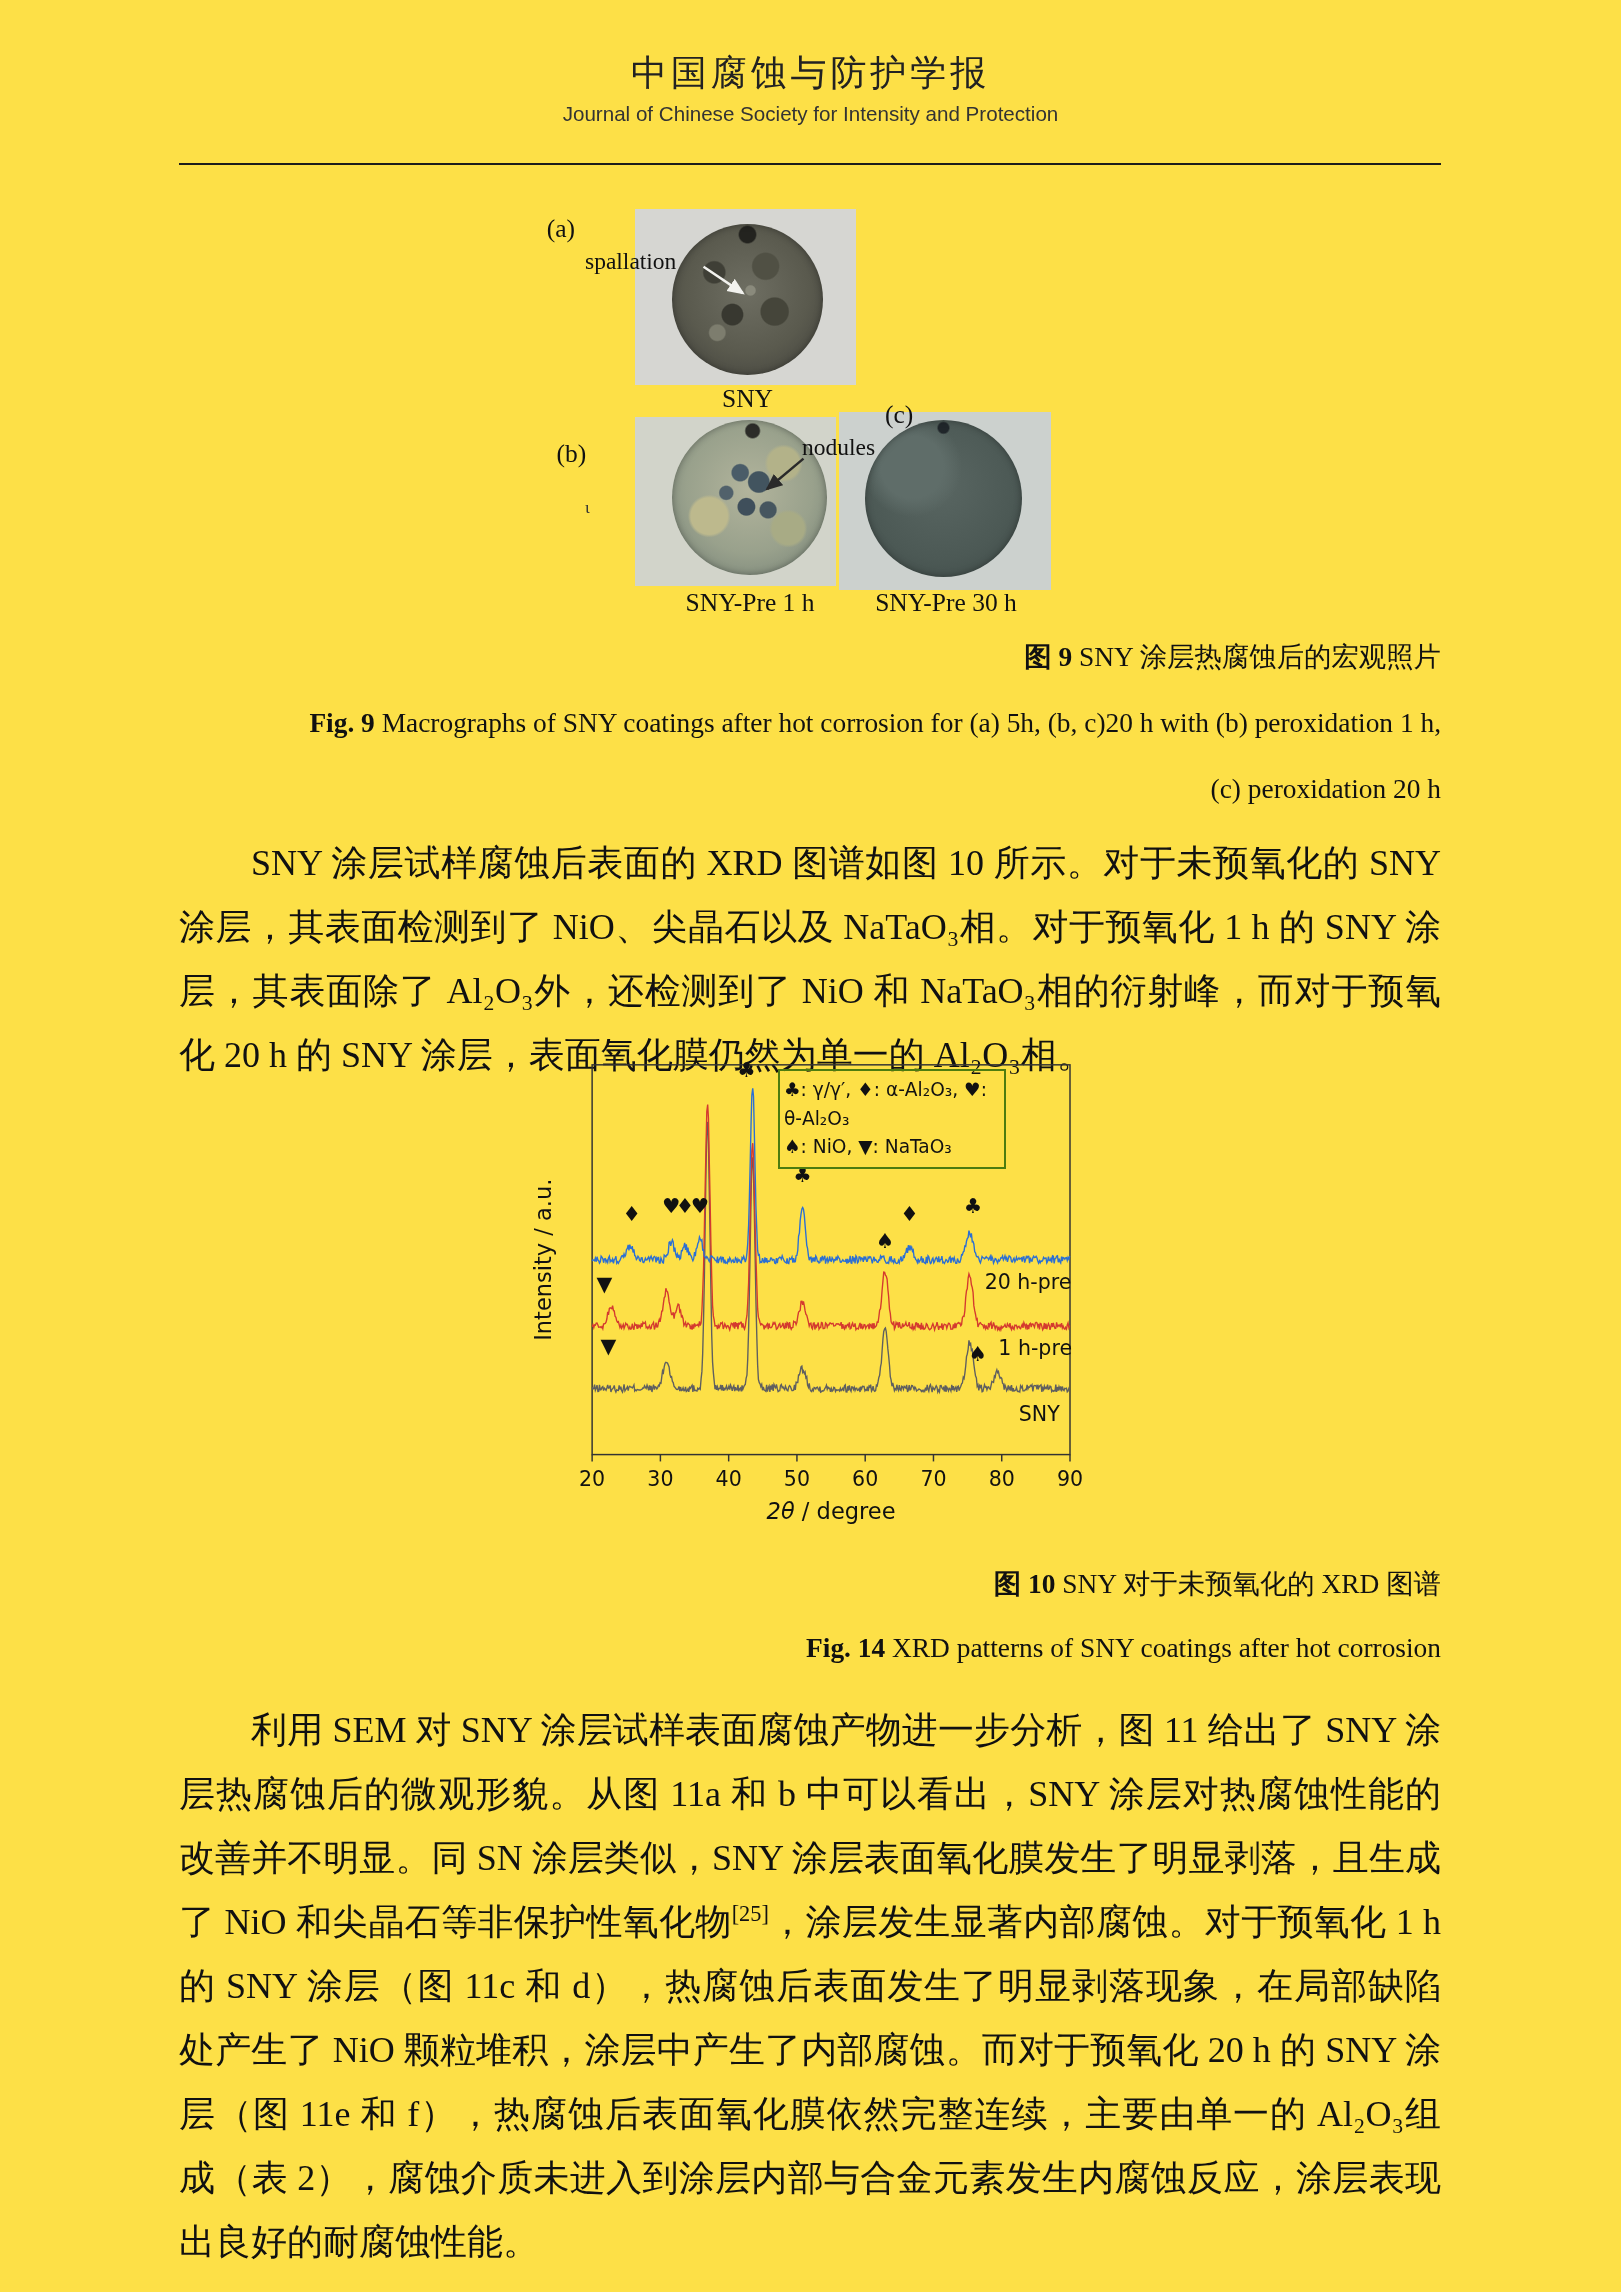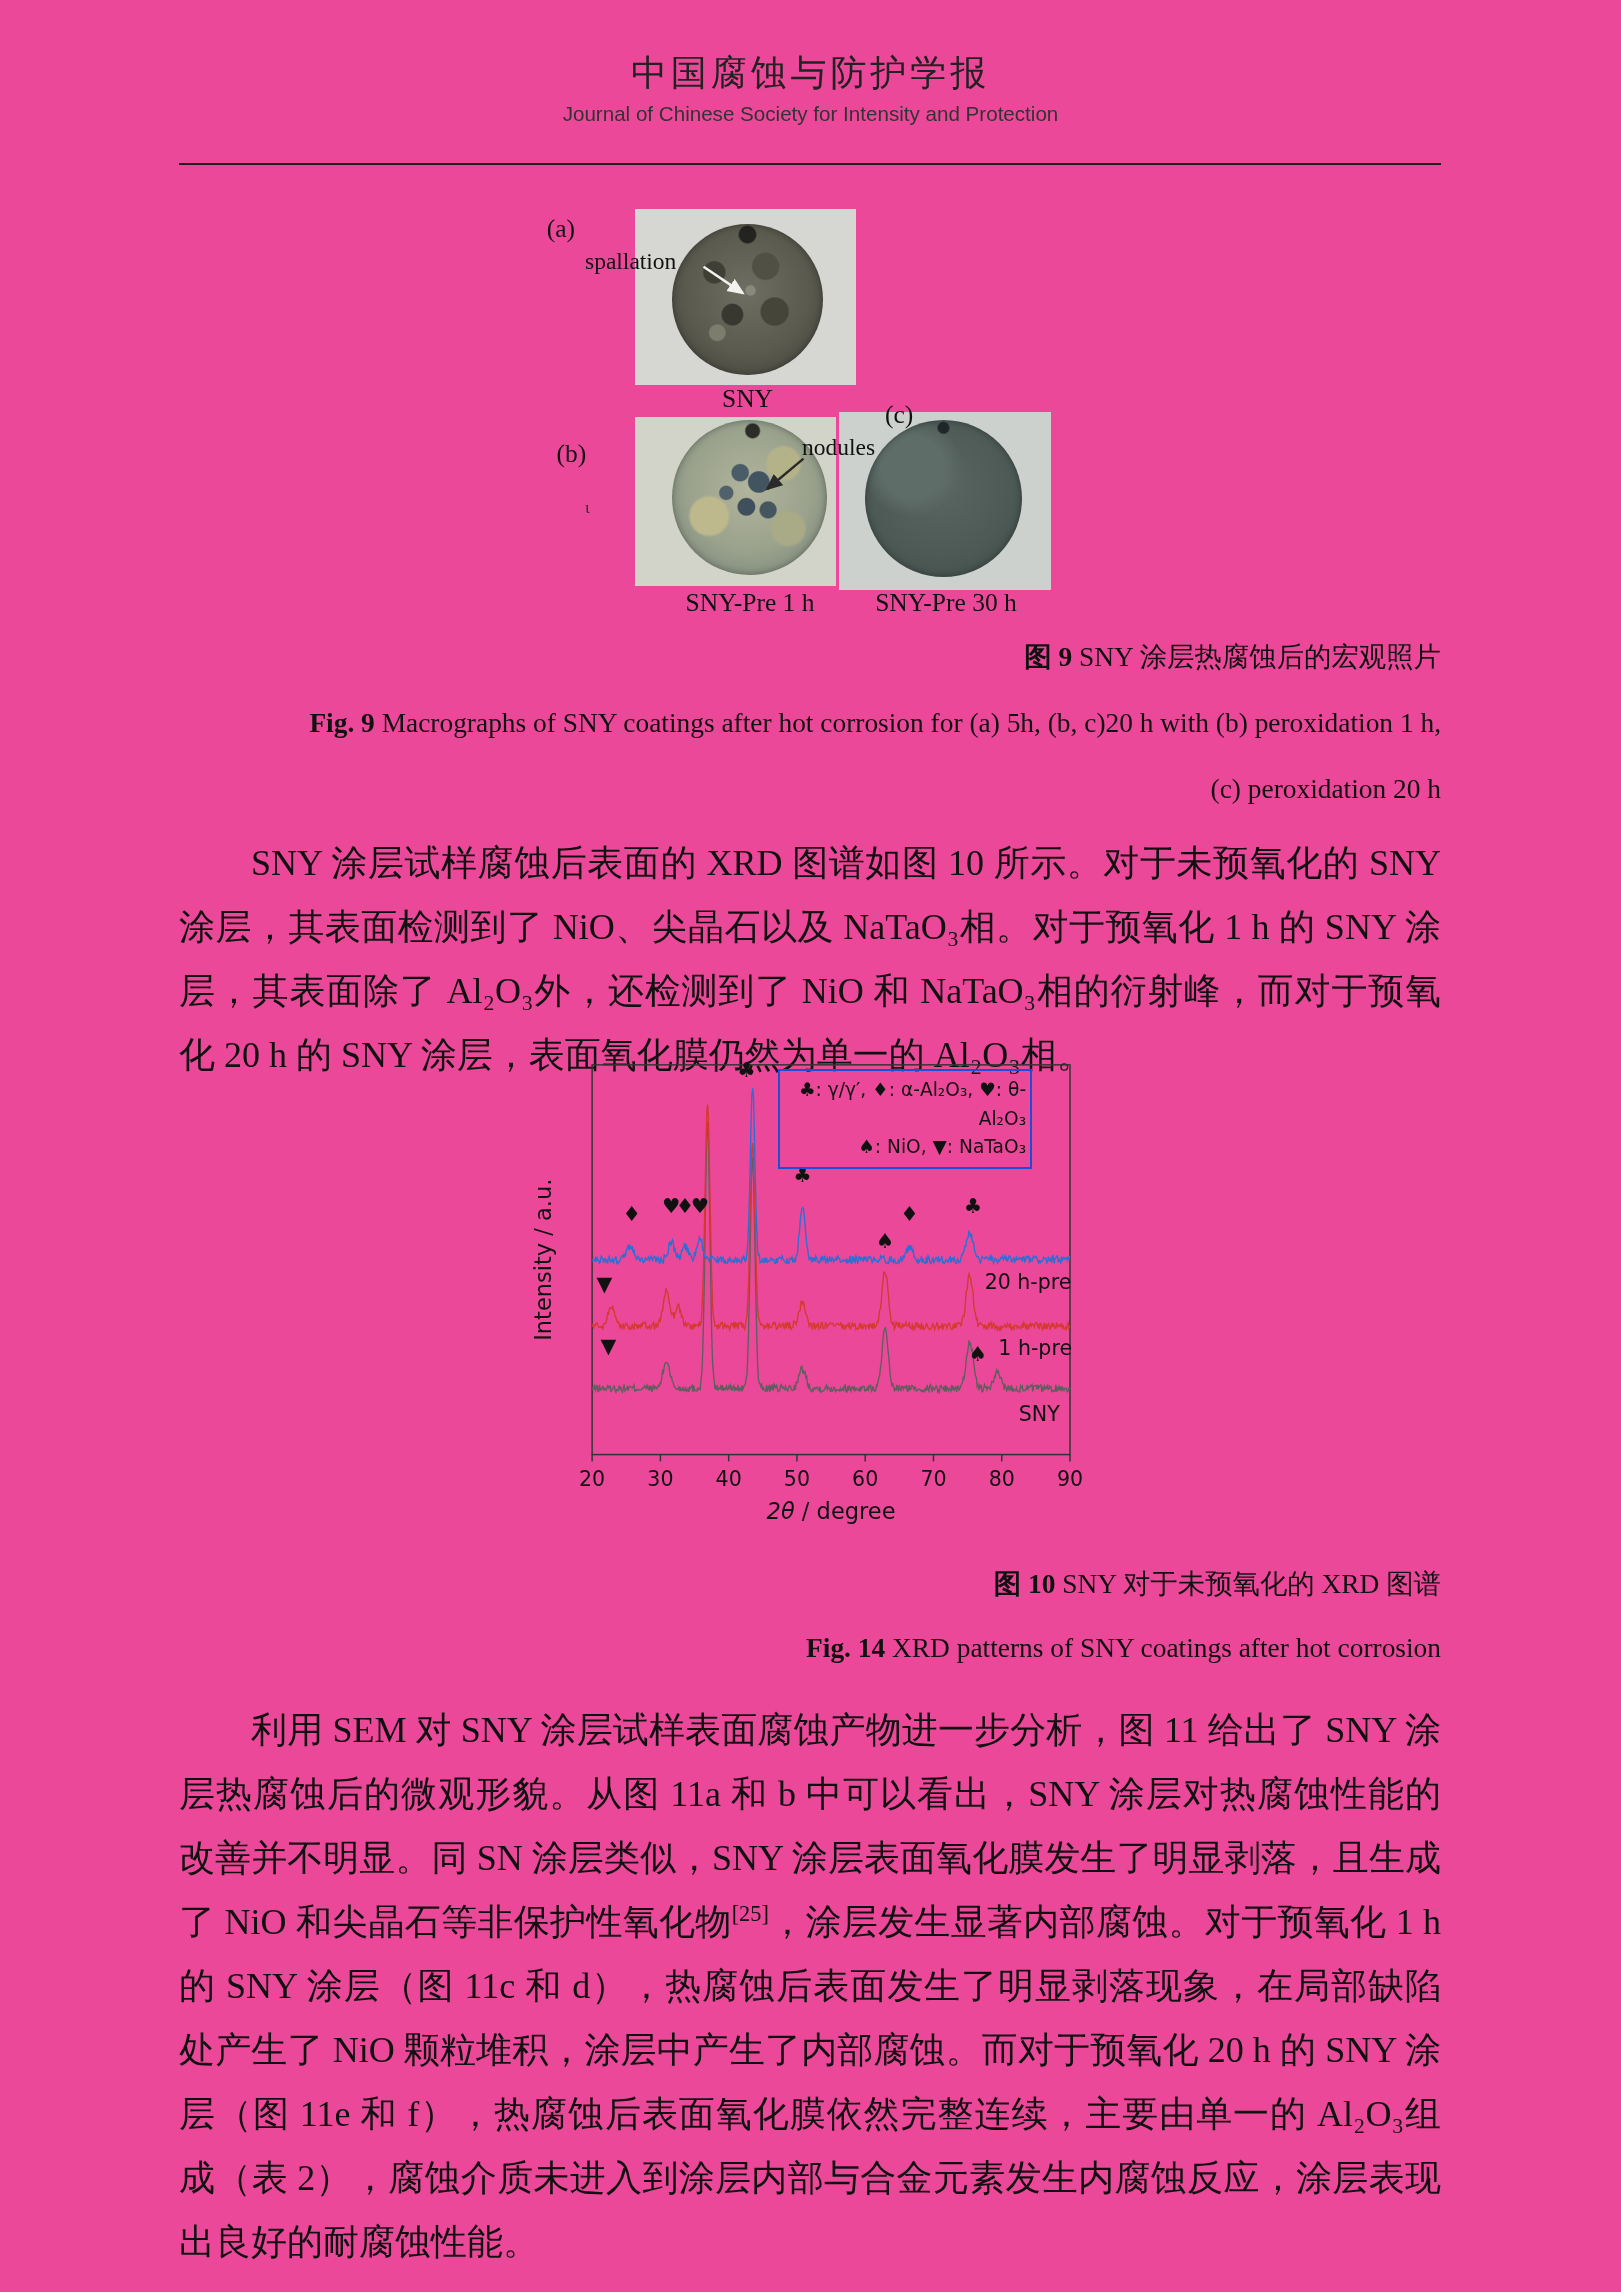--- a/index.html
+++ b/index.html
@@ -1,17 +1,17 @@
 <!DOCTYPE html>
 <html><head>
 <meta charset="utf-8">
 <style>
   * { margin:0; padding:0; box-sizing:border-box; }
   html,body { background:#ffffff; }
-  .page { position:relative; width:1621px; height:2293px; background:#ec4899;
+  .page { position:relative; width:1621px; height:2293px; background:#fde047;
           font-family:"Liberation Serif","DejaVu Serif","DejaVu Sans",serif; color:#111; overflow:hidden; }
 
   
   .journal-title { position:absolute; top:49px; left:0; width:100%; text-align:center;
     font-family:"DejaVu Sans","Liberation Sans",sans-serif; font-size:36px; letter-spacing:3.9px; color:#222; }
   .journal-sub { position:absolute; top:102px; left:0; width:100%; text-align:center;
     font-family:"Liberation Sans","DejaVu Sans",sans-serif; font-size:20.6px; color:#333; }
   .header-rule { position:absolute; top:163px; left:179px; width:1262px; height:2px; background:#1c1c1c; }
 
   
@@ -56,23 +56,23 @@
 
   
   .caption { position:absolute; left:179px; width:1262px; text-align:right; font-size:27.4px;font-family:Liberation Serif, serif; }
   .caption b { font-weight:bold; }
   .body-par { position:absolute; left:179px; width:1262px; font-size:36px; line-height:64px;
     text-align:justify; text-indent:2em; }
   sup.ref { font-size:0.62em; vertical-align:super; line-height:0; }
 
   
   .fig10 { position:absolute; top:1057px; left:531px; width:559px; height:472px; }
-  #xrd-legend { position:absolute; left:247px; top:11.8px; width:254px; border:2px solid #1d4ed8;
+  #xrd-legend { position:absolute; left:247px; top:11.8px; width:228px; border:2px solid #4d7c0f;
     padding:4.9px 3.9px; font-family:"DejaVu Sans",sans-serif; font-size:18.6px; line-height:1.55;
-    text-align:right; color:#111; background:transparent; }
+    text-align:left; color:#111; background:transparent; }
   .tick-label  { font:21px "DejaVu Sans",sans-serif; fill:#111; }
   .axis-label  { font:23px "DejaVu Sans",sans-serif; fill:#111; }
   .curve-label { font:21px "DejaVu Sans",sans-serif; fill:#111; }
   .peak-marker { font:21px "DejaVu Sans",sans-serif; fill:#111; }
 </style>
 </head>
 <body>
 
 <div class="page">
 

